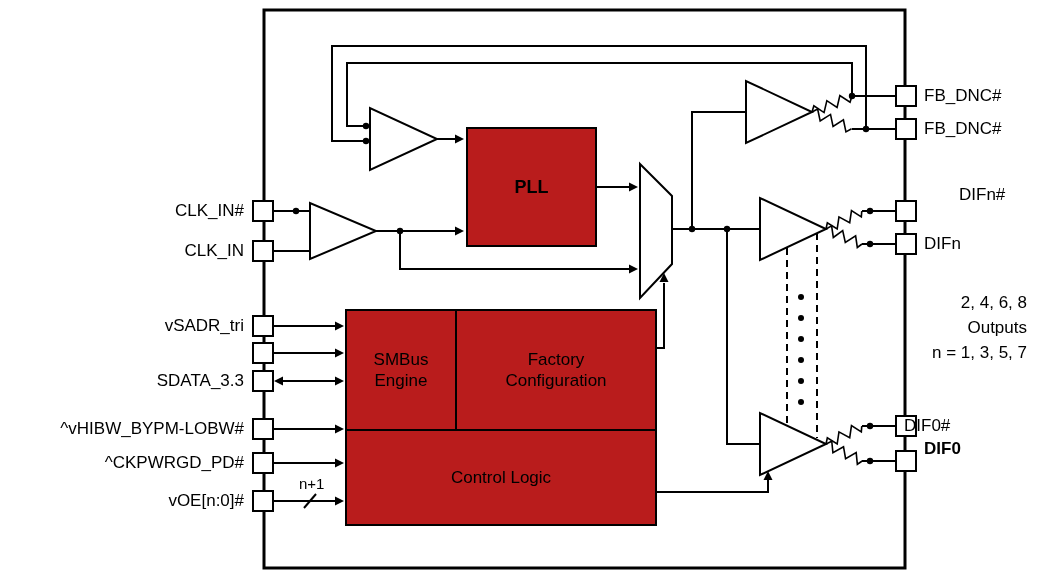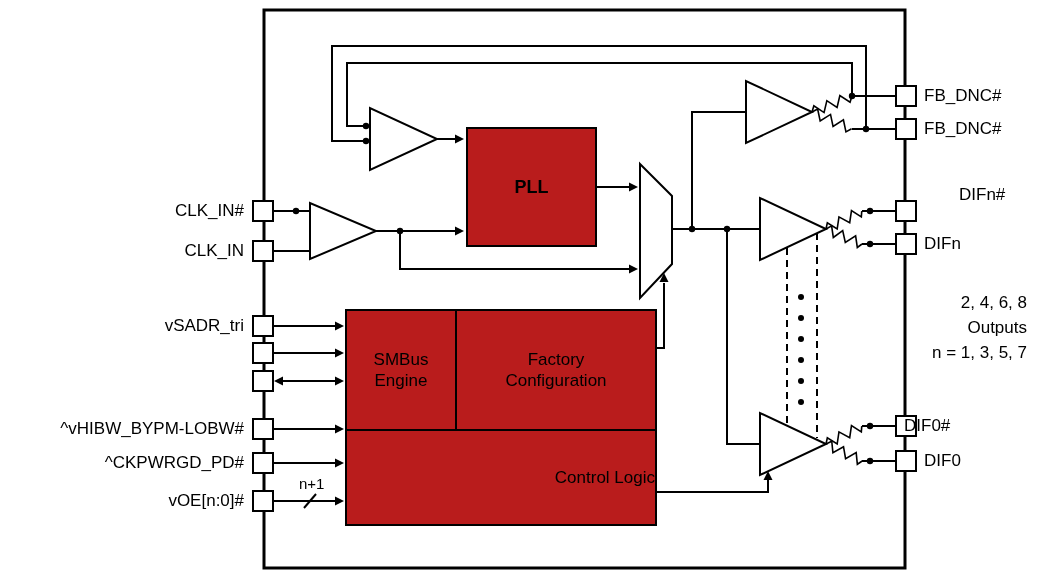--- a/index.html
+++ b/index.html
@@ -159,37 +159,38 @@
   </div>
 
   <div class="block" style="left:345px; top:309px; width:112px; height:122px;">
     <span class="wrap" style="width:70px;">SMBus Engine</span>
   </div>
 
   <div class="block" style="left:455px; top:309px; width:202px; height:122px;">
     <span class="wrap" style="width:120px;">Factory Configuration</span>
   </div>
 
-  <div class="block" style="left:345px; top:429px; width:312px; height:97px;justify-content:flex-end;">
+  <div class="block" style="left:345px; top:429px; width:312px; height:97px;">
     <span>Control Logic</span>
   </div>
 
   <div class="lbl left" style="top:200px;">CLK_IN#</div>
   <div class="lbl left" style="top:240px;">CLK_IN</div>
   <div class="lbl left" style="top:315px;">vSADR_tri</div>
+  <div class="lbl left" style="top:370px;">SDATA_3.3</div>
   <div class="lbl left" style="top:418px;">^vHIBW_BYPM-LOBW#</div>
   <div class="lbl left" style="top:452px;">^CKPWRGD_PD#</div>
   <div class="lbl left" style="top:490px;">vOE[n:0]#</div>
 
   <div class="lbl right" style="left:924px; top:85px;">FB_DNC#</div>
   <div class="lbl right" style="left:924px; top:118px;">FB_DNC#</div>
   <div class="lbl right" style="left:924px; top:184px;margin-left:35px;">DIFn#</div>
   <div class="lbl right" style="left:924px; top:233px;">DIFn</div>
   <div class="lbl right" style="left:904px; top:415px;">DIF0#</div>
-  <div class="lbl right" style="left:924px; top:450px;">DIF0</div>
+  <div class="lbl right" style="left:924px; top:438px;font-weight:bold;">DIF0</div>
 
   <div class="note">
     <div>2, 4, 6, 8</div>
     <div>Outputs</div>
     <div>n = 1, 3, 5, 7</div>
   </div>
 
   <div class="buslabel">n+1</div>
 
 </div>

